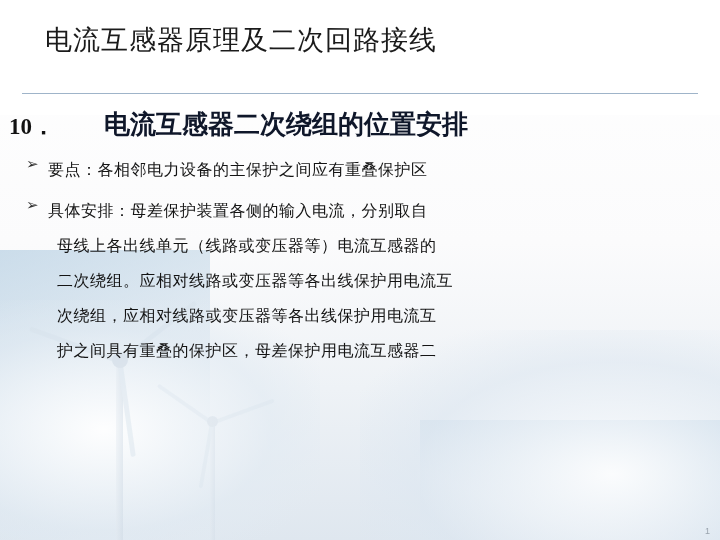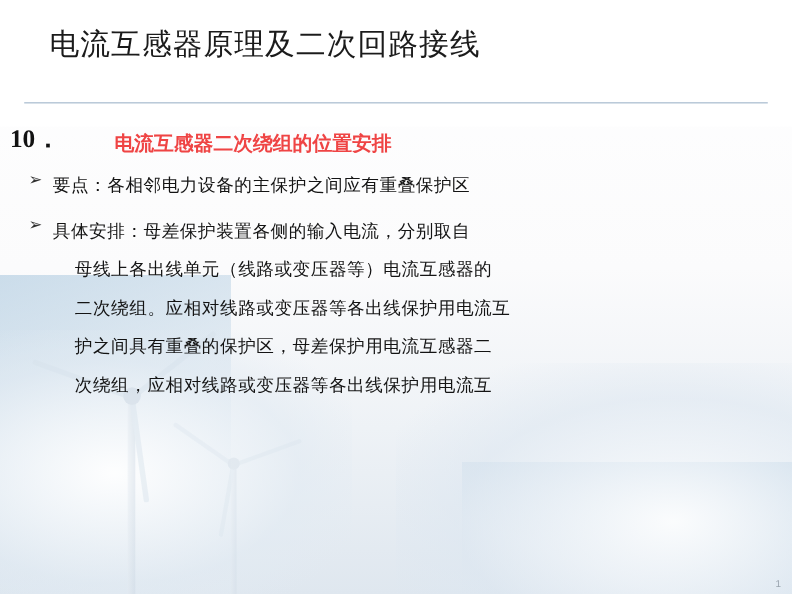--- a/index.html
+++ b/index.html
@@ -129,23 +129,23 @@
   }
   .heading-number {
     font-family: "Liberation Serif", "DejaVu Serif", serif;
     font-size: 23px;
     font-weight: bold;
     color: #121212;
     margin-right: 8px;
   }
   .heading-text {
     font-family: "Liberation Serif", "DejaVu Serif", serif;
-    font-size: 18px;
+    font-size: 26px;
     font-weight: bold;
-    color: #ef4444;
+    color: #0f172a;
     white-space: nowrap;
   }
 
   .bullet-block {
     margin: 10px 0 0 26px;
     width: 678px;
   }
   .bullet-row {
     display: flex;
     align-items: flex-start;
@@ -166,21 +166,21 @@
     font-size: 16px;
     line-height: 35px;
     color: #141414;
     text-align: justify;
     letter-spacing: 0.5px;
   }
   .bullet-body p {
     margin: 0;
   }
   .bullet-body p.cont {
-    margin-left: 20px;
+    margin-left: 9px;
   }
   .page-number {
     position: absolute;
     right: 10px;
     bottom: 4px;
     font-size: 9px;
     color: #9aa4ae;
   }
 </style>
 </head>
@@ -230,22 +230,22 @@
           <p>要点：各相邻电力设备的主保护之间应有重叠保护区</p>
         </div>
       </div>
 
       <div class="bullet-row">
         <div class="bullet-marker">➢</div>
         <div class="bullet-body">
           <p>具体安排：母差保护装置各侧的输入电流，分别取自</p>
           <p class="cont">母线上各出线单元（线路或变压器等）电流互感器的</p>
           <p class="cont">二次绕组。应相对线路或变压器等各出线保护用电流互</p>
+          <p class="cont">次绕组，应相对线路或变压器等各出线保护用电流互</p>
           <p class="cont">护之间具有重叠的保护区，母差保护用电流互感器二</p>
-          <p class="cont">次绕组，应相对线路或变压器等各出线保护用电流互</p>
         </div>
       </div>
 
     </div>
   </div>
 
   <div class="page-number">1</div>
 
 </div>
 

